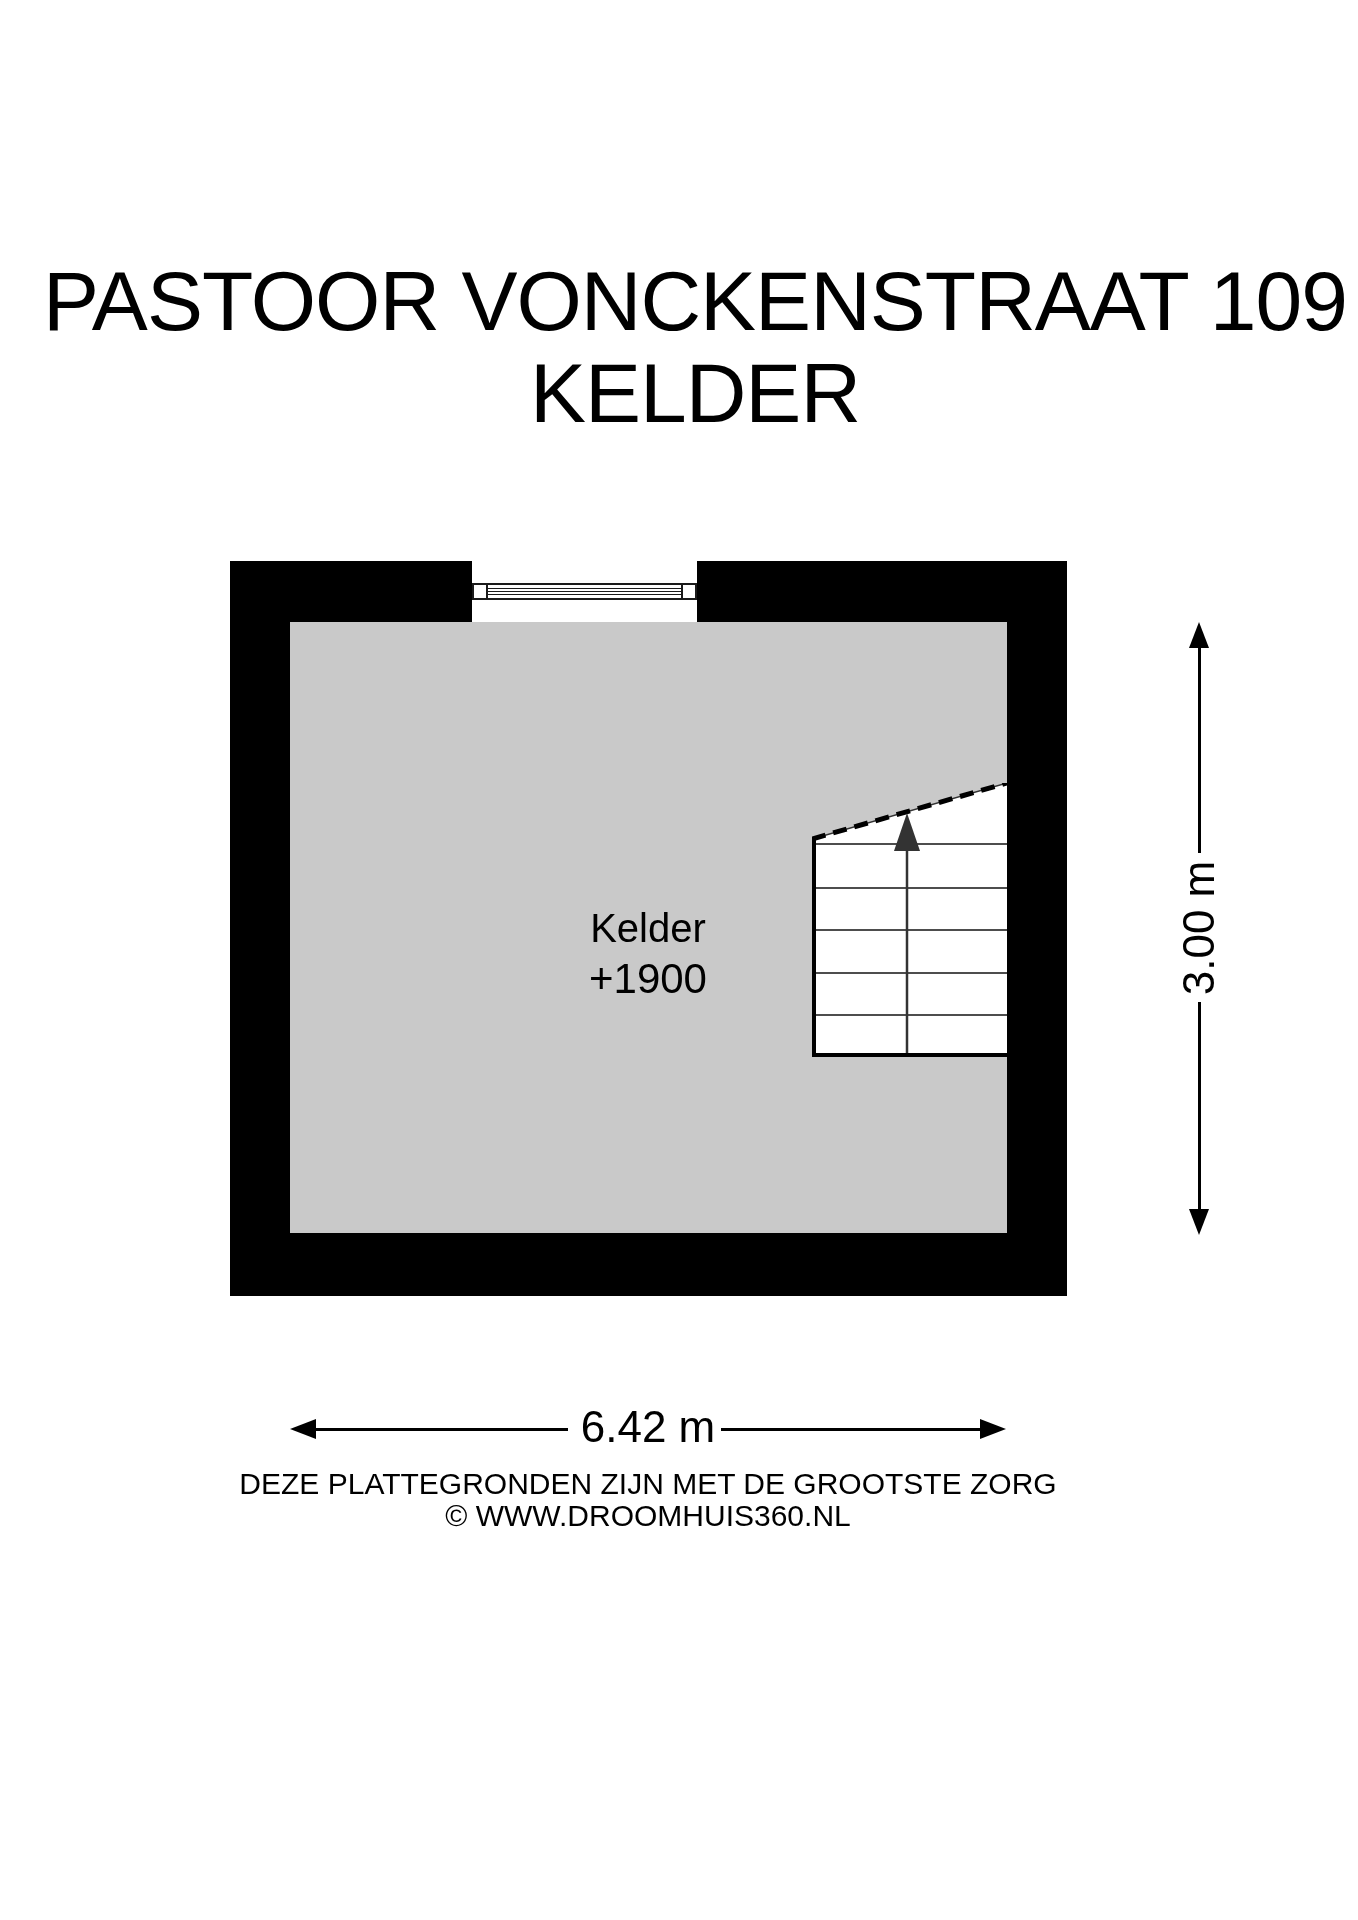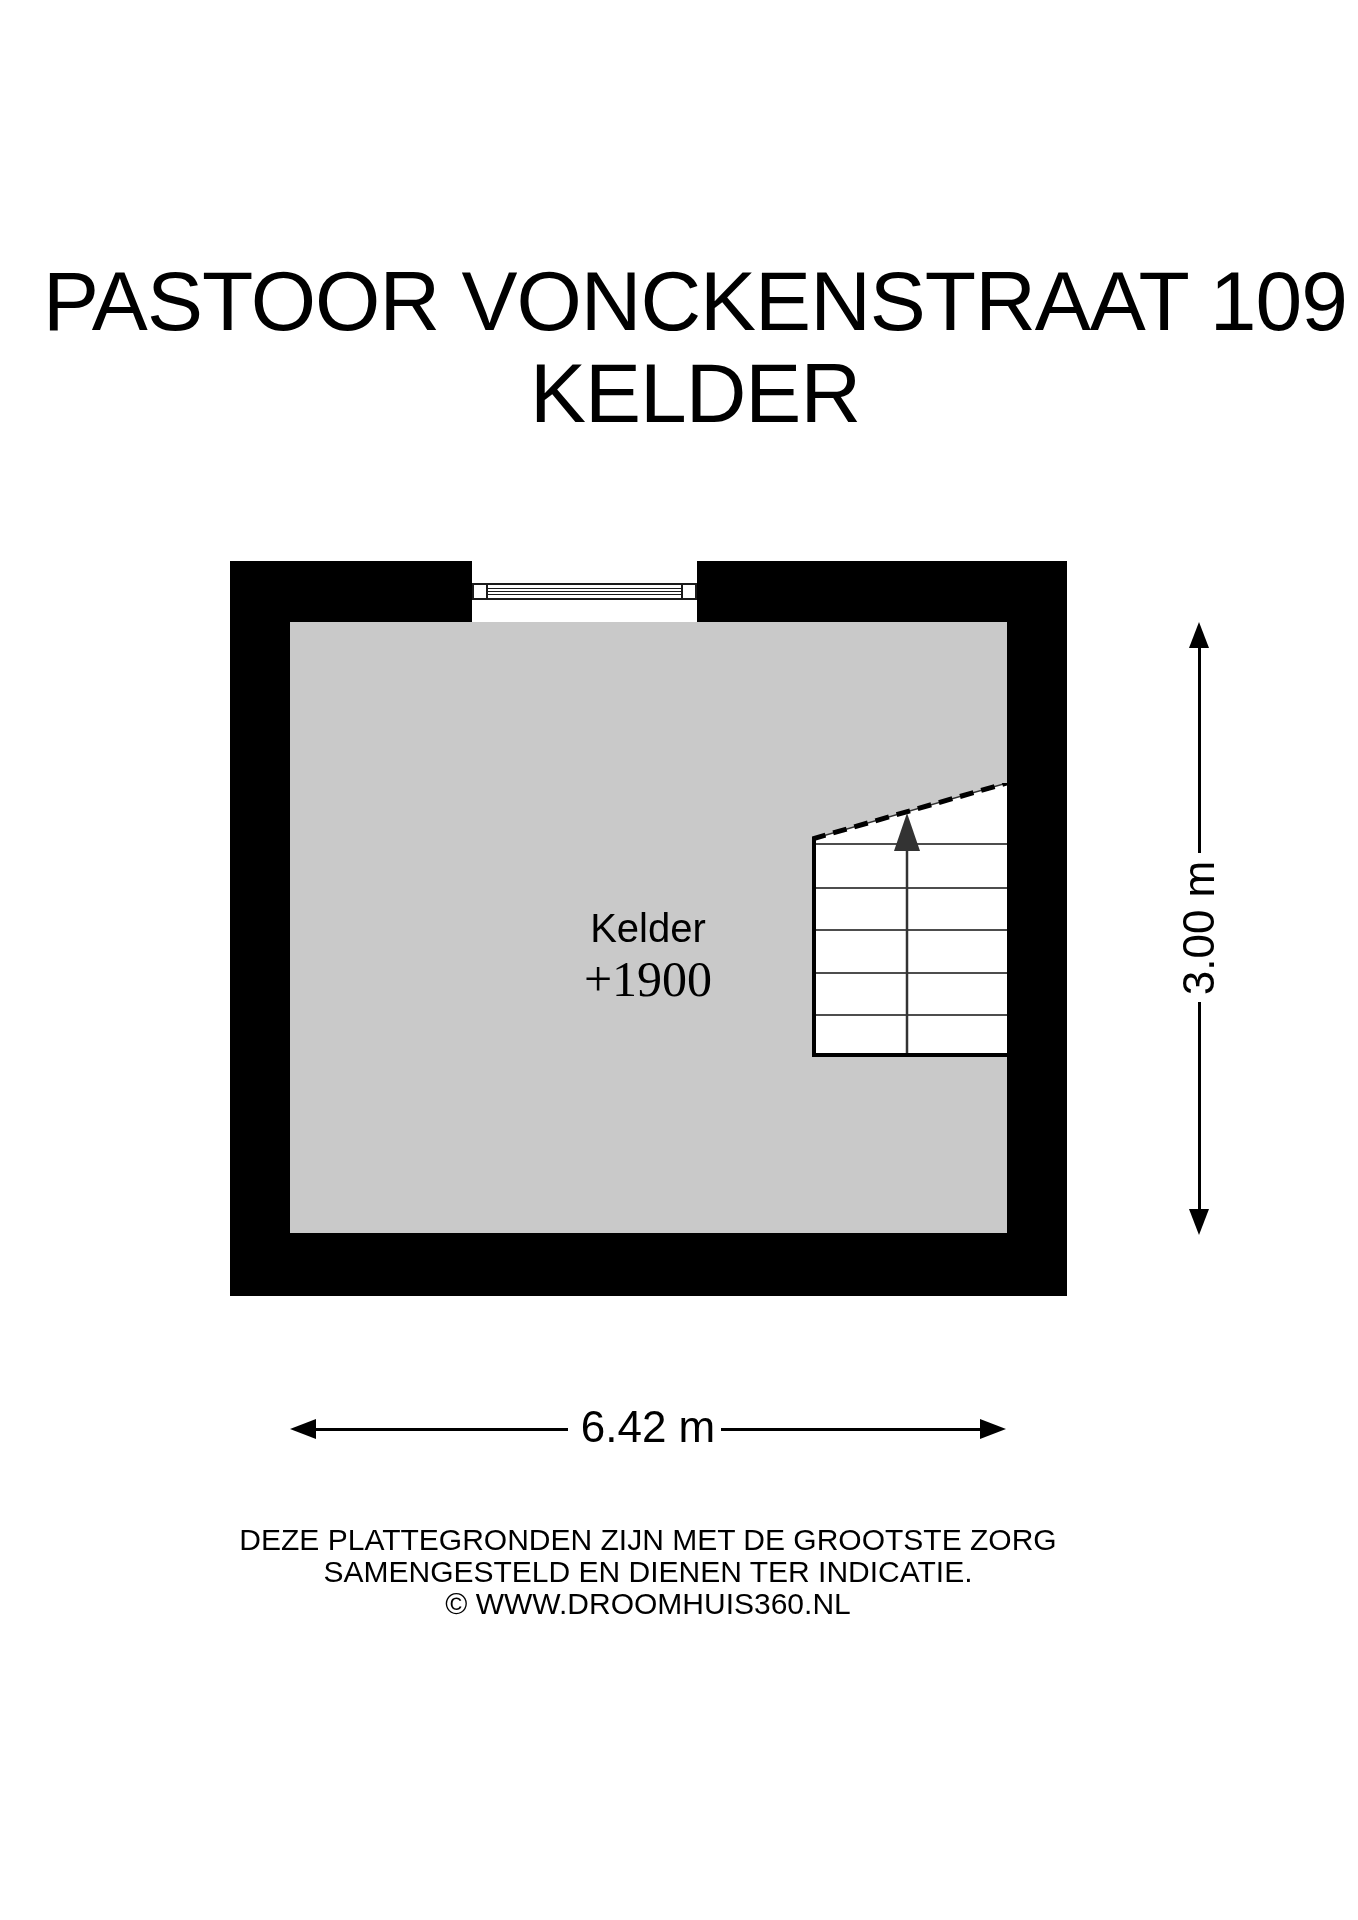--- a/index.html
+++ b/index.html
@@ -35,39 +35,39 @@
   .mullion.left{left:12px;}
   .mullion.right{right:12px;}
   .glazing{position:absolute;left:14px;right:14px;height:1.5px;background:#1a1a1a;}
   .glazing.g1{top:2.5px;} .glazing.g2{top:5.5px;} .glazing.g3{top:8.5px;}
   .stairs-svg{position:absolute;left:582px;top:222px;}
   
   .room-label{
     position:absolute;left:448px;top:903px;width:400px;text-align:center;
   }
   .room-name{font-size:40px;line-height:50px;}
-  .room-level{font-size:50px;line-height:52px;font-family:Liberation Serif, serif;}
+  .room-level{font-size:42px;line-height:52px;}
   
   .dim-seg{position:absolute;background:#000;}
   .arrow{position:absolute;width:0;height:0;}
   .arrow-left {left:290px;top:1419px;border-top:10px solid transparent;border-bottom:10px solid transparent;border-right:26px solid #000;}
   .arrow-right{left:980px;top:1419px;border-top:10px solid transparent;border-bottom:10px solid transparent;border-left:26px solid #000;}
   .arrow-up   {left:1189px;top:622px;border-left:10px solid transparent;border-right:10px solid transparent;border-bottom:26px solid #000;}
   .arrow-down {left:1189px;top:1209px;border-left:10px solid transparent;border-right:10px solid transparent;border-top:26px solid #000;}
   .dim-label{
     position:absolute;font-size:44px;line-height:44px;text-align:center;white-space:nowrap;
   }
   .dim-label.horizontal{left:290px;top:1405px;width:716px;}
   .dim-label.vertical{
     left:1049px;top:906px;width:300px;height:44px;
     transform:rotate(-90deg);transform-origin:center center;
   }
   
   .disclaimer{
-    position:absolute;left:148px;top:1524px;width:1000px;
+    position:absolute;left:148px;top:1468px;width:1000px;
     text-align:center;font-size:30px;line-height:32px;
   }
 </style>
 </head>
 <body>
 
 <div class="page">
 
   <div class="title">
     <div>PASTOOR VONCKENSTRAAT 109</div>
@@ -118,17 +118,16 @@
   <div class="arrow arrow-down"></div>
 
   <div class="arrow arrow-left"></div>
   <div class="dim-seg" style="left:314px;top:1428px;width:254px;height:3px;"></div>
   <div class="dim-label horizontal">6.42 m</div>
   <div class="dim-seg" style="left:721px;top:1428px;width:259px;height:3px;"></div>
   <div class="arrow arrow-right"></div>
 
   <div class="disclaimer">
     <div>DEZE PLATTEGRONDEN ZIJN MET DE GROOTSTE ZORG</div>
-    <div>SAMENGESTELD EN DIENEN TER INDICATIE.</div>
     <div>© WWW.DROOMHUIS360.NL</div>
   </div>
 
 </div>
 
 </body></html>

